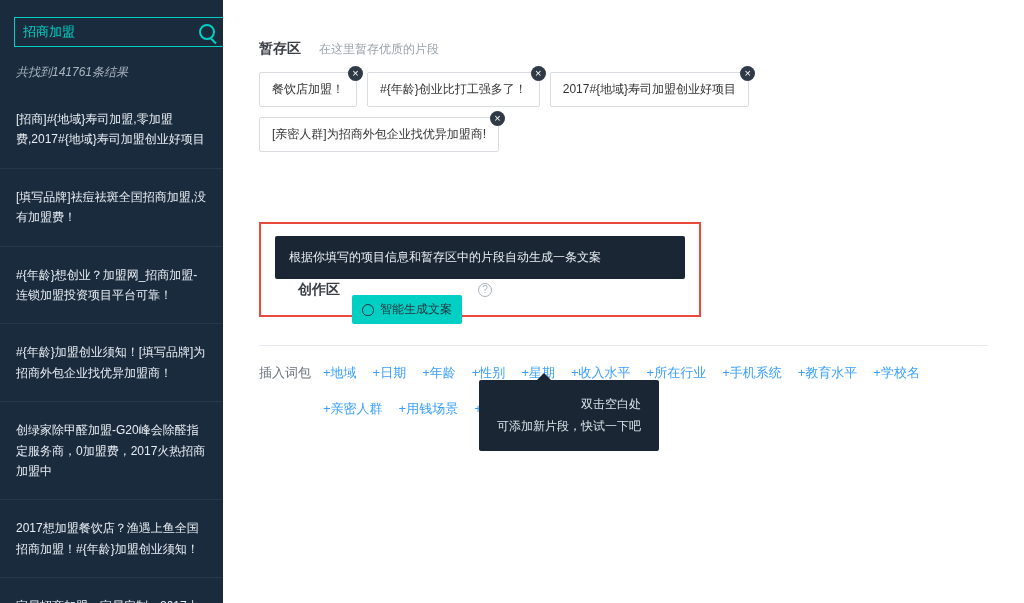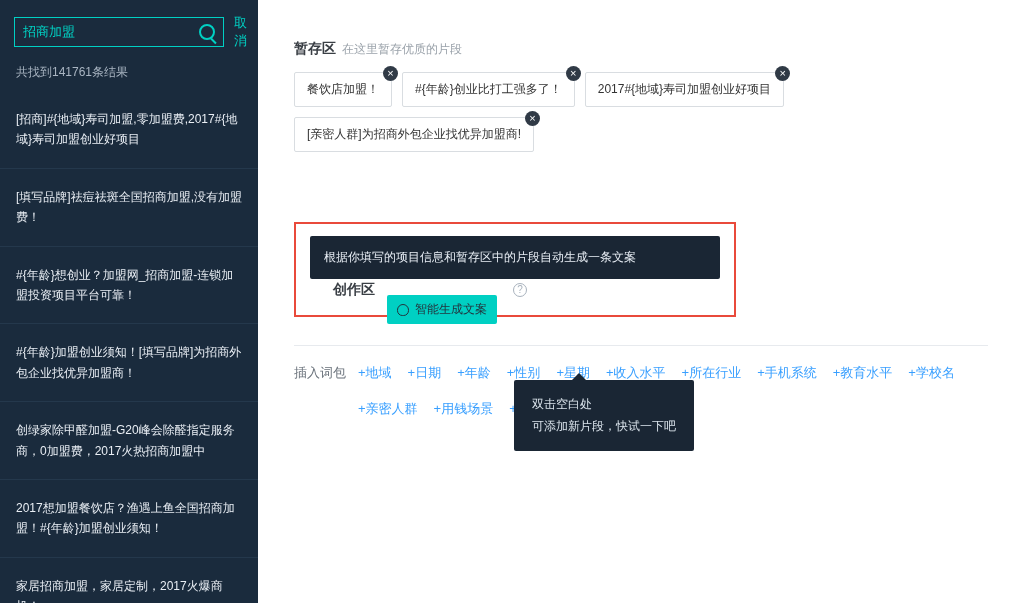--- a/index.html
+++ b/index.html
@@ -1,34 +1,34 @@
 <!DOCTYPE html>
 <html><head>
   <meta charset="utf-8">
   <style>
     * { margin: 0; padding: 0; box-sizing: border-box; }
     body { font-family: "Microsoft YaHei", Arial, sans-serif; font-size: 13px; background: #f5f7f9; width: 1024px; height: 603px; overflow: hidden; display: flex; }
 
-    .sidebar { width: 258px; background: #1a2b3d; color: #dbe3ec; height: 100%; display: flex; flex-direction: column; }
+    .sidebar { width: 223px; background: #1a2b3d; color: #dbe3ec; height: 100%; display: flex; flex-direction: column; }
     .search-row { display: flex; align-items: center; padding: 14px 14px 8px; gap: 10px; }
     .search-box { flex: 1; border: 1px solid #00D0C3; background: transparent; display: flex; align-items: center; padding: 6px 8px; }
     .search-input { flex: 1; background: transparent; border: none; color: #00D0C3; font-size: 13px; outline: none; }
     .search-input::placeholder { color: #00D0C3; }
     .search-icon { width: 16px; height: 16px; border: 2px solid #00D0C3; border-radius: 50%; position: relative; }
     .search-icon::after { content: ""; position: absolute; right: -4px; bottom: -4px; width: 7px; height: 2px; background: #00D0C3; transform: rotate(45deg); }
     .cancel-link { color: #00D0C3; font-size: 13px; cursor: pointer; }
-    .result-count { padding: 6px 16px 10px; color: #a9b5c2; font-size: 12px; }
+    .result-count { padding: 6px 16px 10px; color: #a9b5c2; font-size: 12px; font-style: italic; }
     .result-list { flex: 1; overflow: hidden; }
     .result-item { padding: 18px 16px; line-height: 1.7; font-size: 12px; color: #e9eef4; border-bottom: 1px solid #24384c; cursor: pointer; }
 
     .main { flex: 1; background: #fff; position: relative; height: 100%; overflow: hidden; }
     .main-inner { padding: 40px 36px 0; }
 
     .storage-header { display: flex; align-items: baseline; margin-bottom: 14px; }
-    .storage-title { font-size: 14px; color: #3a3f45; font-weight: 600; margin-right: 6px; }
+    .storage-title { font-size: 14px; color: #3a3f45; font-weight: 600; margin-right: 18px; }
     .storage-sub { font-size: 12px; color: #9aa2aa; }
 
     .chips-row { display: flex; flex-wrap: wrap; gap: 10px; }
     .chip { position: relative; background: #fff; border: 1px solid #d9dde1; border-radius: 2px; padding: 8px 12px; font-size: 12px; color: #333; cursor: pointer; }
     .chip-close { position: absolute; top: -7px; right: -7px; width: 15px; height: 15px; background: #303a46; color: #fff; border-radius: 50%; display: flex; align-items: center; justify-content: center; font-size: 11px; line-height: 1; cursor: pointer; }
 
     .hint-area { margin-top: 70px; position: relative; }
     .red-frame { border: 2px solid #e94a3b; padding: 12px 14px 36px; width: 442px; position: relative; }
     .dark-tooltip { background: #1a2634; color: #e8eef5; font-size: 12px; padding: 12px 14px; line-height: 1.6; border-radius: 2px; }
     .create-row { position: absolute; left: 37px; bottom: -9px; display: flex; align-items: center; gap: 12px; }
@@ -36,21 +36,21 @@
     .gen-btn { display: flex; align-items: center; gap: 6px; background: #00D0C3; color: #22343e; font-size: 12px; padding: 6px 10px; border-radius: 2px; cursor: pointer; margin-top: 40px; }
     .lightbulb { width: 12px; height: 12px; border: 1.5px solid #22343e; border-radius: 50% 50% 45% 45%; position: relative; }
     .help-icon { width: 14px; height: 14px; border: 1px solid #a8b2bd; color: #a8b2bd; border-radius: 50%; display: inline-flex; align-items: center; justify-content: center; font-size: 10px; margin-left: 4px; }
 
     .divider { margin-top: 28px; border-top: 1px solid #e7eaee; }
     .tags-block { display: flex; padding: 18px 0 0; font-size: 13px; }
     .tags-label { color: #6a727b; width: 64px; flex-shrink: 0; }
     .tags-wrap { display: flex; flex-wrap: wrap; gap: 18px 16px; }
     .tag { color: #389fff; cursor: pointer; font-size: 13px; }
 
-    .empty-tip { position: absolute; left: 256px; top: 380px; background: #1a2634; color: #dbe4ec; font-size: 12px; padding: 14px 18px; line-height: 1.8; text-align: left; border-radius: 2px; }
+    .empty-tip { position: absolute; left: 256px; top: 380px; background: #1a2634; color: #dbe4ec; font-size: 12px; padding: 14px 18px; line-height: 1.8; text-align: right; border-radius: 2px; }
     .empty-tip::before { content: ""; position: absolute; top: -7px; left: 58px; border-left: 7px solid transparent; border-right: 7px solid transparent; border-bottom: 7px solid #1a2634; }
   </style>
 </head>
 <body>
 
 <div class="sidebar">
   <div class="search-row">
     <div class="search-box">
       <input class="search-input" value="招商加盟" style="">
       <span class="search-icon"></span>

